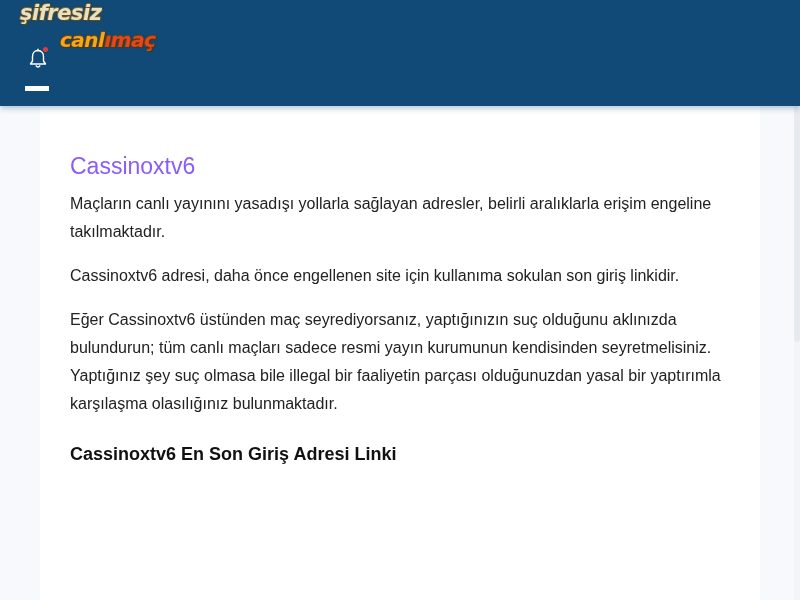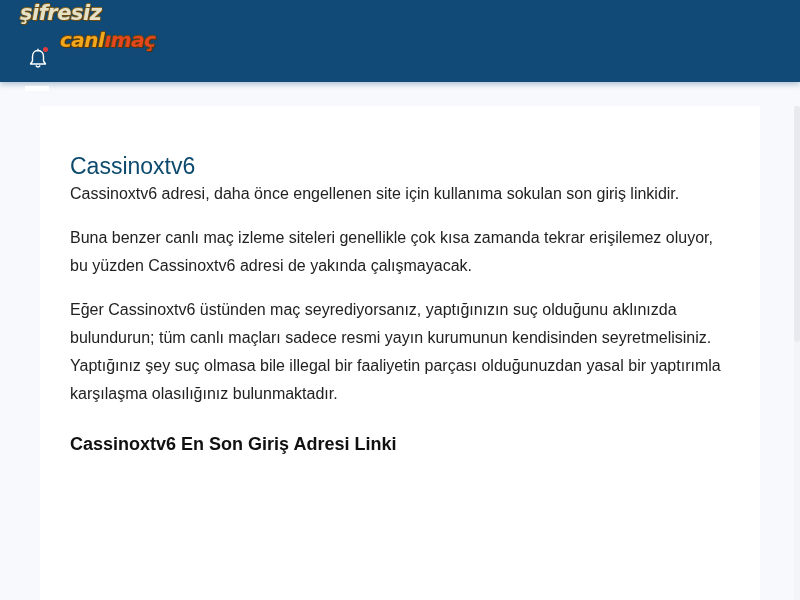--- a/index.html
+++ b/index.html
@@ -4,21 +4,21 @@
   <style>
     * { box-sizing: border-box; margin: 0; padding: 0; }
     html, body { width: 800px; height: 600px; overflow: hidden; }
     body {
       background: #f7f9fc;
       font-family: "Liberation Sans", sans-serif;
       color: #1e1e1e;
       position: relative;
     }
     .header {
-      position: absolute; top: 0; left: 0; width: 800px; height: 82px;
+      position: absolute; top: 0; left: 0; width: 800px; height: 106px;
       background: #114a76;
       box-shadow: 0 2px 6px rgba(17,74,118,0.35);
       z-index: 5;
     }
     .logo {
       position: absolute; left: 20px; top: 2px; width: 146px; height: 38px;
       display: block; text-decoration: none;
     }
     .logo .l1 {
       position: absolute; left: 0; top: -1px;
@@ -47,22 +47,22 @@
     .menu-toggle {
       position: absolute; left: 25px; top: 86px; width: 24px; height: 5px;
       background: #ffffff; cursor: pointer;
     }
     .card {
       position: absolute; left: 40px; top: 106px; width: 720px; height: 520px;
       background: #ffffff;
       padding: 46px 30px 0 30px;
     }
     .card h1 {
-      font-size: 23px; font-weight: normal; color: #0c4a6e;
-      line-height: 28px; 
+      font-size: 23px; font-weight: normal; color: #8b5cf6;
+      line-height: 28px; margin-bottom: 10px;
     }
     .card p {
       font-size: 16px; line-height: 28px; color: #222;
       margin-bottom: 16px;
     }
     .card h2 {
       font-size: 18px; font-weight: bold; color: #111;
       margin-top: 24px; line-height: 24px;
     }
     .scrollbar {
@@ -90,21 +90,21 @@
       <path d="M7.8 17.5 Q10 20.5 12.2 17.5" fill="none" stroke="#ffffff" stroke-width="1.4"></path>
     </svg>
     <span class="bell-dot"></span>
   </div>
 
   <div class="menu-toggle"></div>
 </header>
 
 <main class="card">
   <h1>Cassinoxtv6</h1>
+  <p>Maçların canlı yayınını yasadışı yollarla sağlayan adresler, belirli aralıklarla erişim engeline takılmaktadır.</p>
   <p>Cassinoxtv6 adresi, daha önce engellenen site için kullanıma sokulan son giriş linkidir.</p>
-  <p>Buna benzer canlı maç izleme siteleri genellikle çok kısa zamanda tekrar erişilemez oluyor, bu yüzden Cassinoxtv6 adresi de yakında çalışmayacak.</p>
   <p>Eğer Cassinoxtv6 üstünden maç seyrediyorsanız, yaptığınızın suç olduğunu aklınızda bulundurun; tüm canlı maçları sadece resmi yayın kurumunun kendisinden seyretmelisiniz. Yaptığınız şey suç olmasa bile illegal bir faaliyetin parçası olduğunuzdan yasal bir yaptırımla karşılaşma olasılığınız bulunmaktadır.</p>
   <h2>Cassinoxtv6 En Son Giriş Adresi Linki</h2>
 </main>
 
 <div class="scrollbar">
   <div class="scroll-thumb"></div>
 </div>
 
 </body></html>

